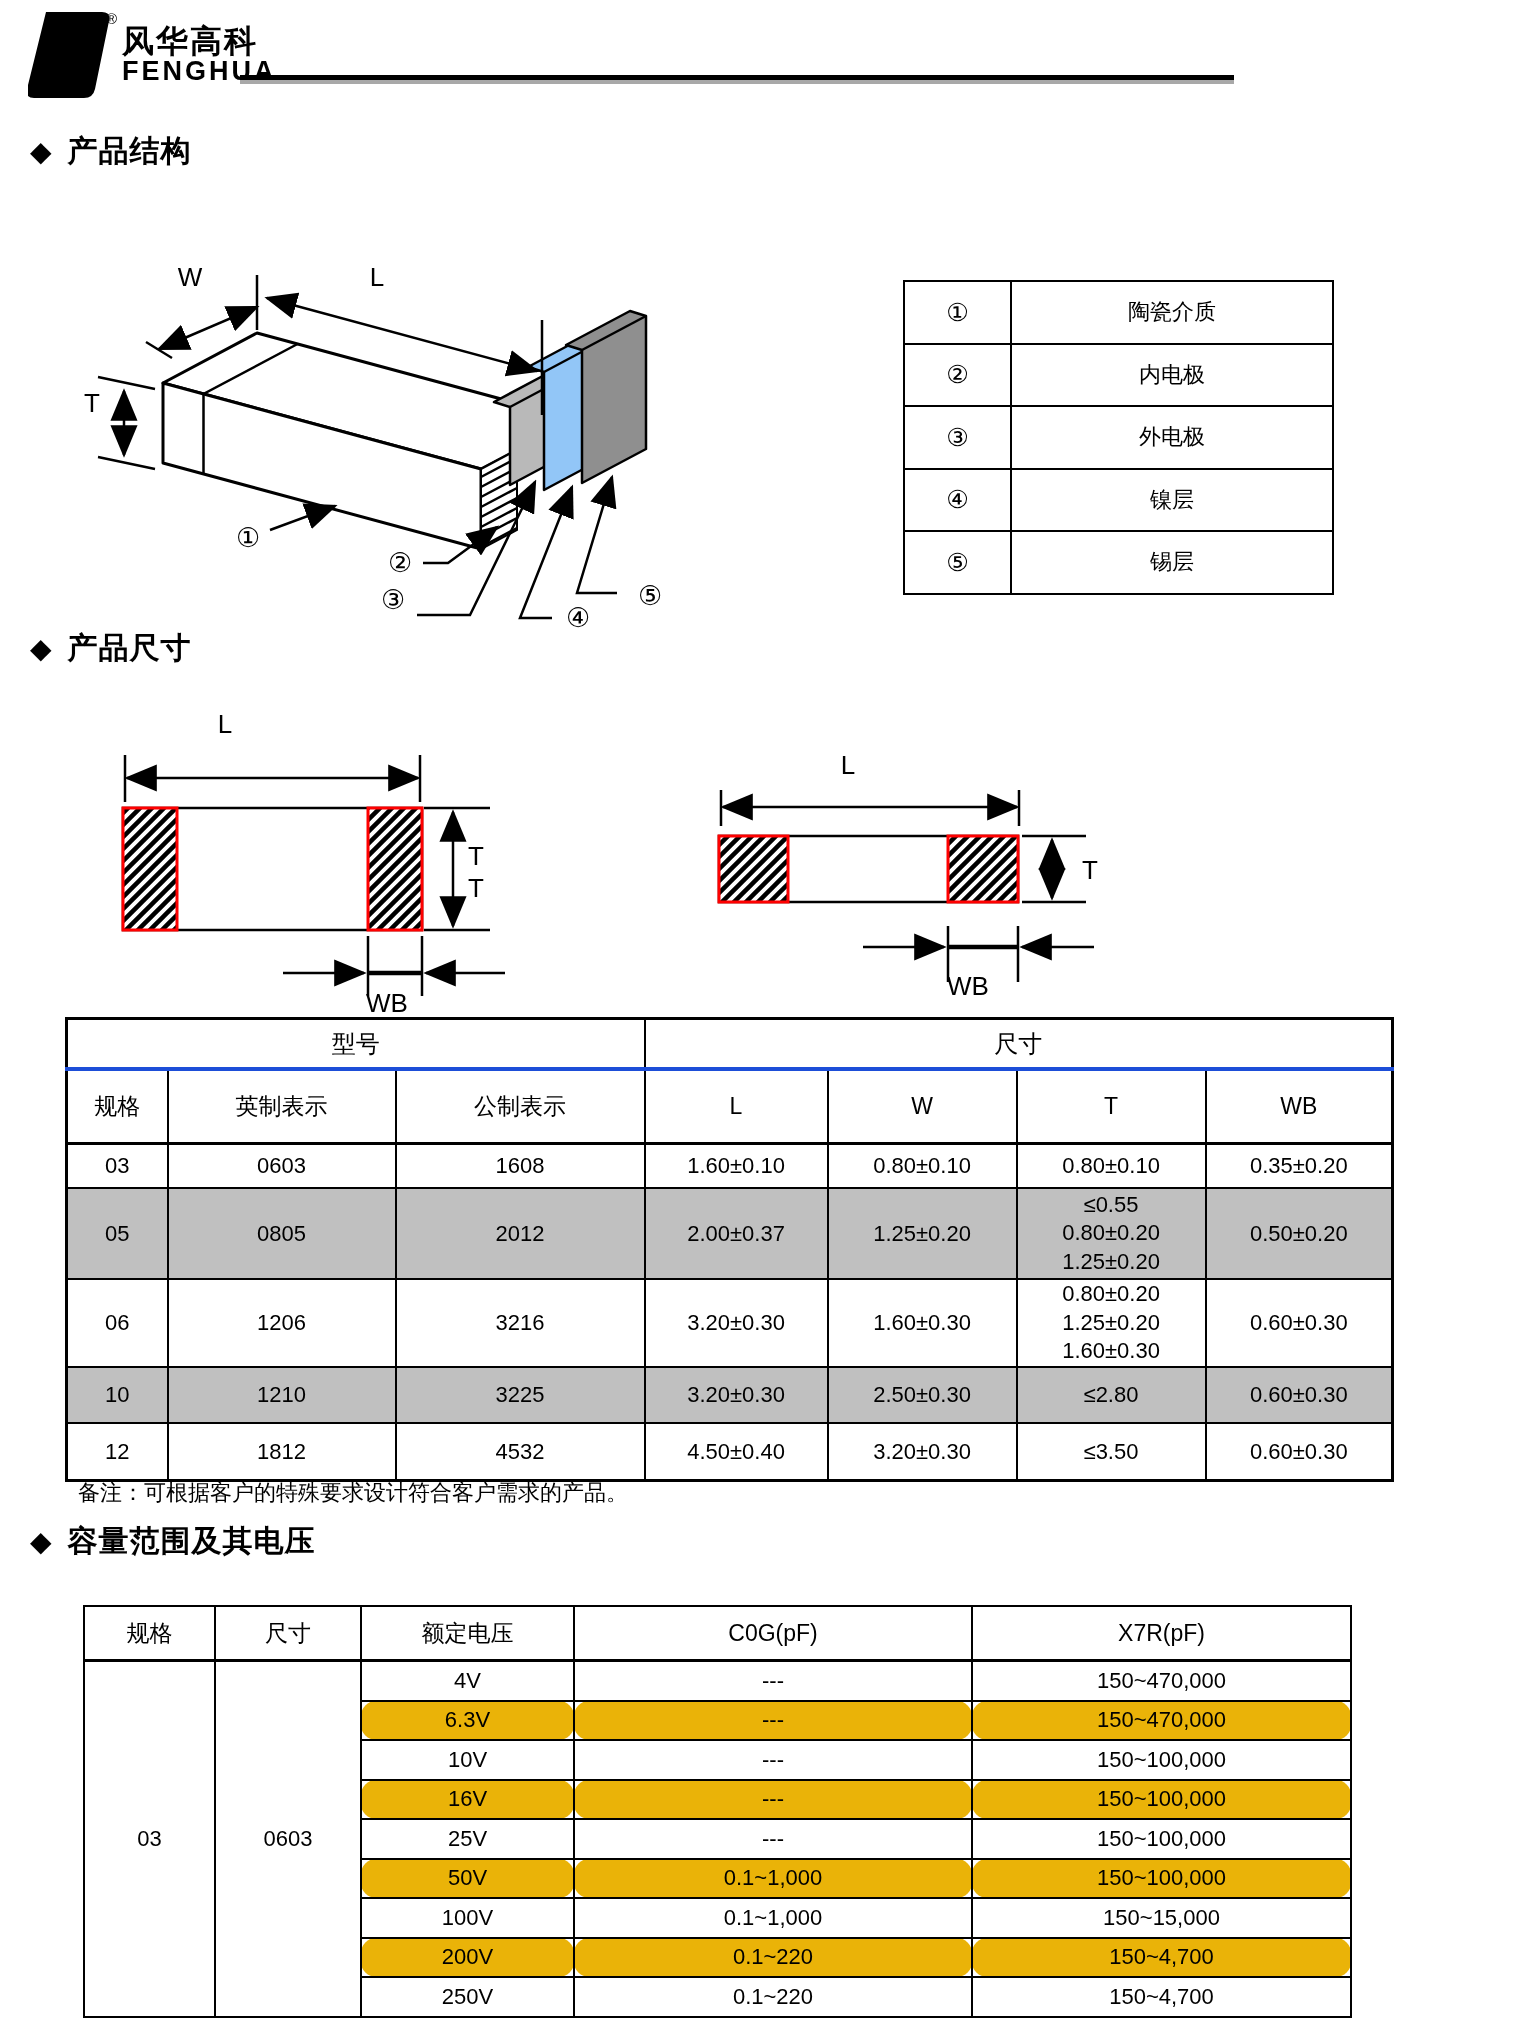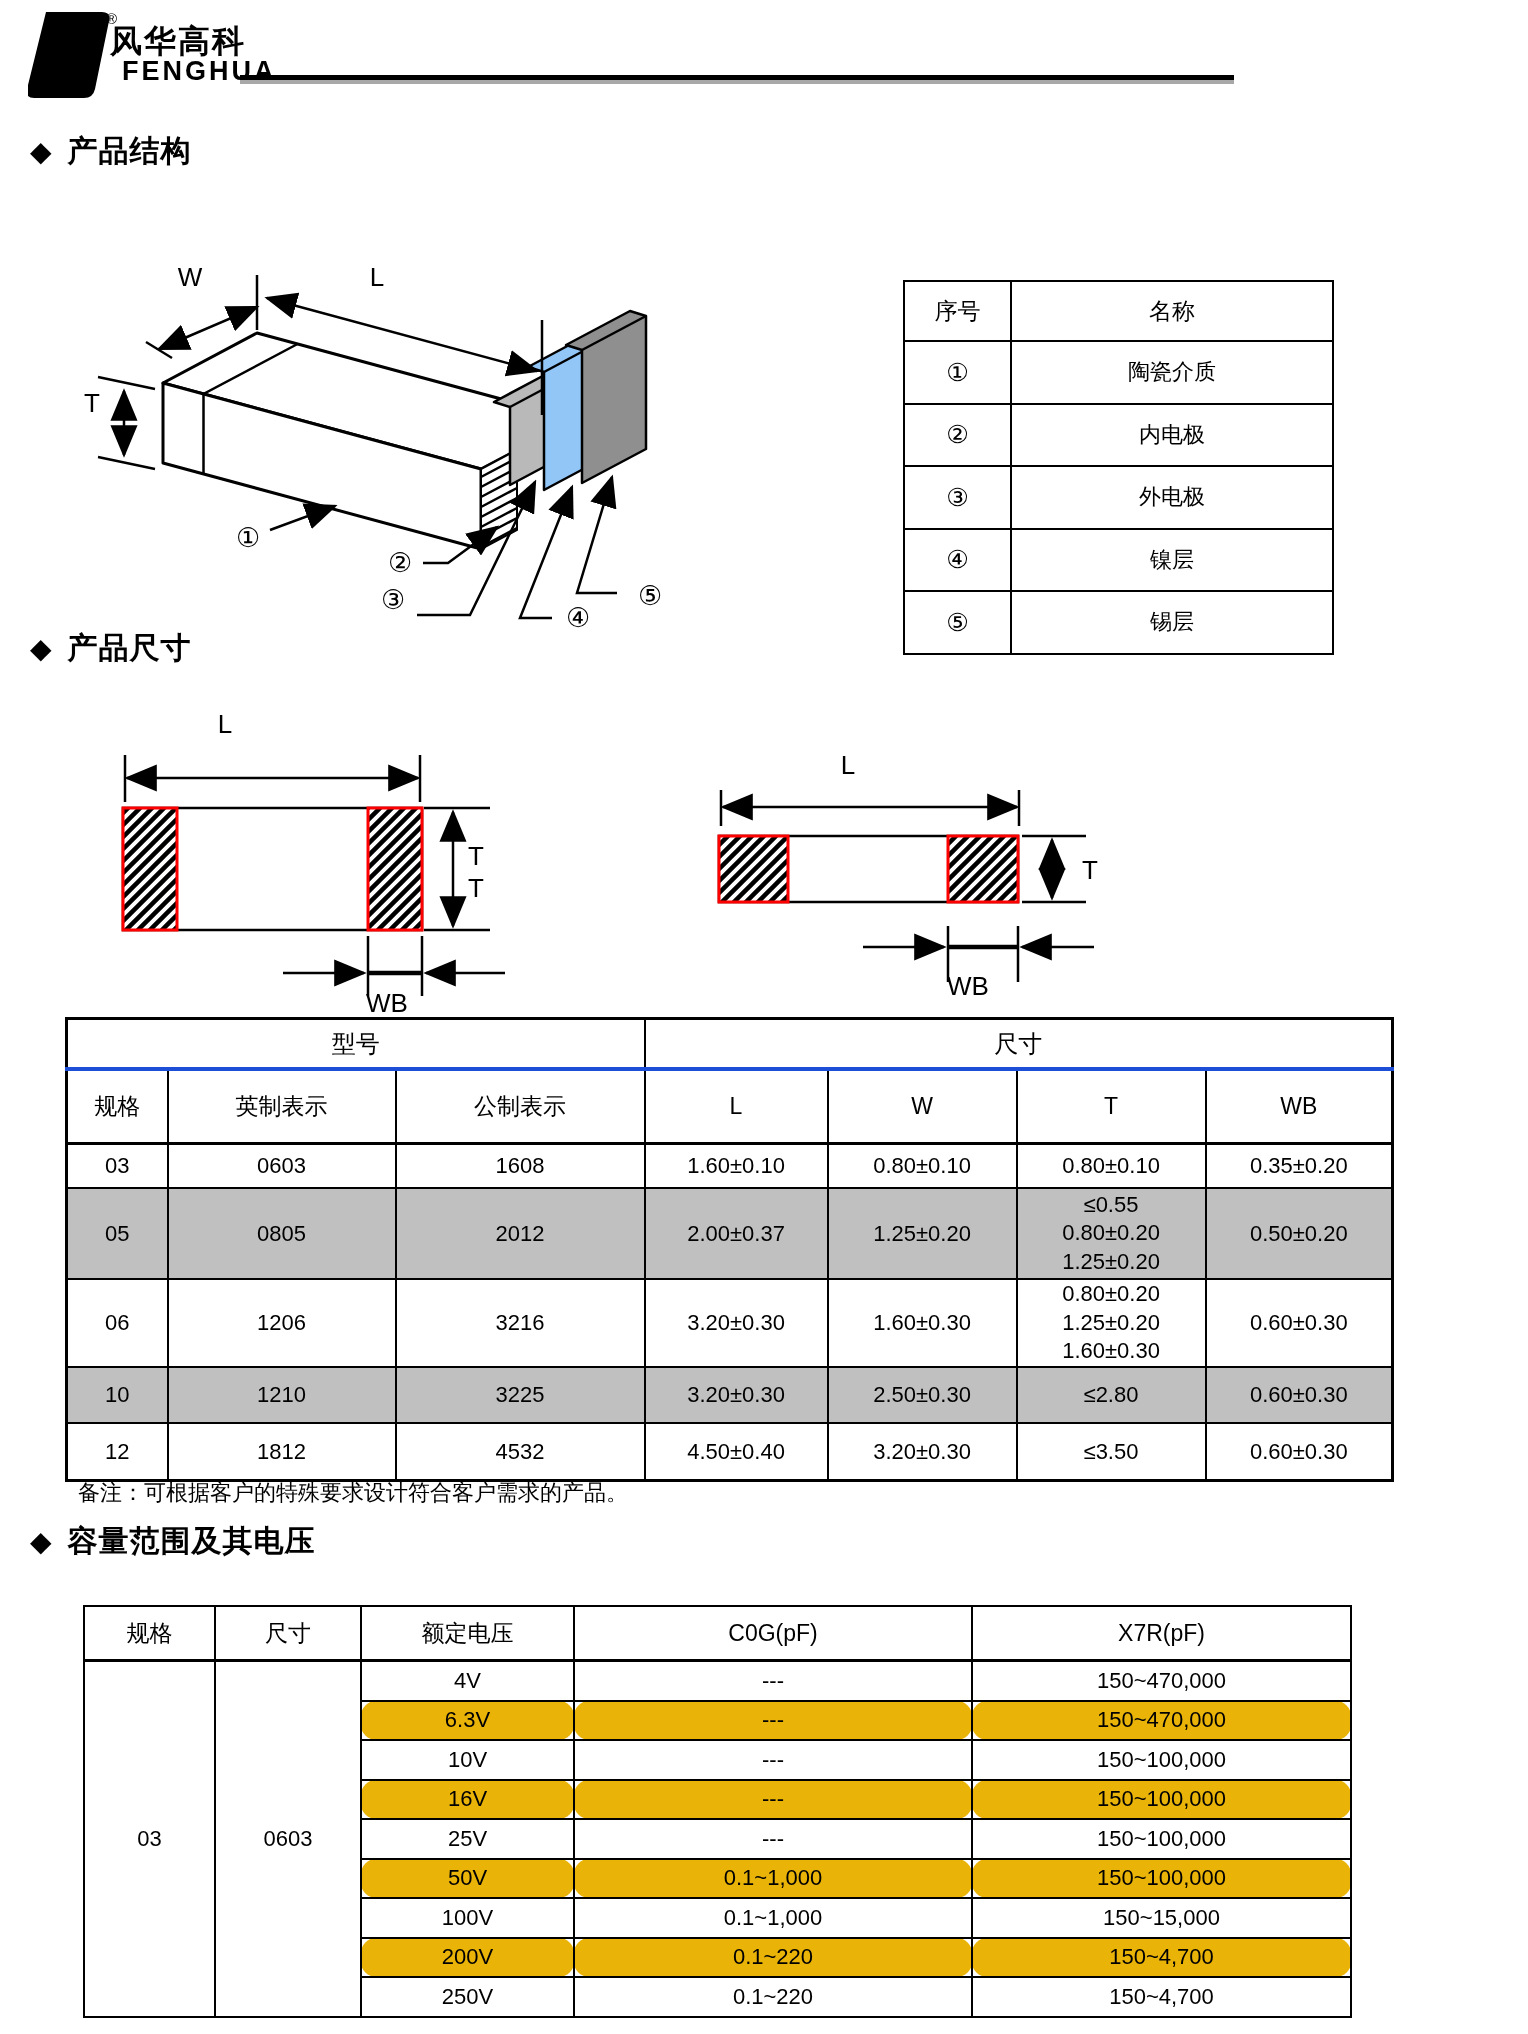--- a/index.html
+++ b/index.html
@@ -3,21 +3,21 @@
 <meta charset="utf-8">
 <style>
   html,body{margin:0;padding:0;background:#e8e8e8;}
   .page{
     position:relative;width:1528px;height:2034px;background:#ffffff;
     font-family:"Liberation Sans","DejaVu Sans",sans-serif;color:#000;
     margin:0 auto;overflow:hidden;
   }
   .abs{position:absolute;}
   
-  .brand-cn{left:110px;top:20px;font-size:32px;font-weight:bold;letter-spacing:2px;}
+  .brand-cn{left:122px;top:20px;font-size:32px;font-weight:bold;letter-spacing:2px;}
   .brand-en{left:122px;top:56px;font-size:27px;font-weight:bold;letter-spacing:3px;}
   .reg{left:106px;top:10px;font-size:15px;}
   .doc-title{left:700px;top:16px;width:516px;text-align:right;font-size:29px;font-weight:bold;}
   .rule{left:240px;top:75px;width:994px;height:5px;background:#000;box-shadow:0 4px 0 #a8a8a8;}
   
   .sec{display:flex;align-items:center;gap:16px;}
   .sec .bullet{font-size:28px;line-height:1;}
   .sec .txt{font-size:30px;font-weight:bold;letter-spacing:1px;}
   .sec1{left:30px;top:131px;}
   .sec2{left:30px;top:628px;}
@@ -140,24 +140,20 @@
     <text x="518" y="432" text-anchor="middle" class="callout">④</text>
     <text x="590" y="410" text-anchor="middle" class="callout">⑤</text>
   </svg>
 
   <table class="abs st-table">
     <colgroup>
         <col style="width:107px">
         <col style="width:322px">
       </colgroup>
     <tbody>
-        <tr>
-      <th>序号</th>
-      <th>名称</th>
-    </tr>
     <tr>
           <td class="circ">①</td>
           <td>陶瓷介质</td>
         </tr>
     <tr>
           <td class="circ">②</td>
           <td>内电极</td>
         </tr>
     <tr>
           <td class="circ">③</td>

